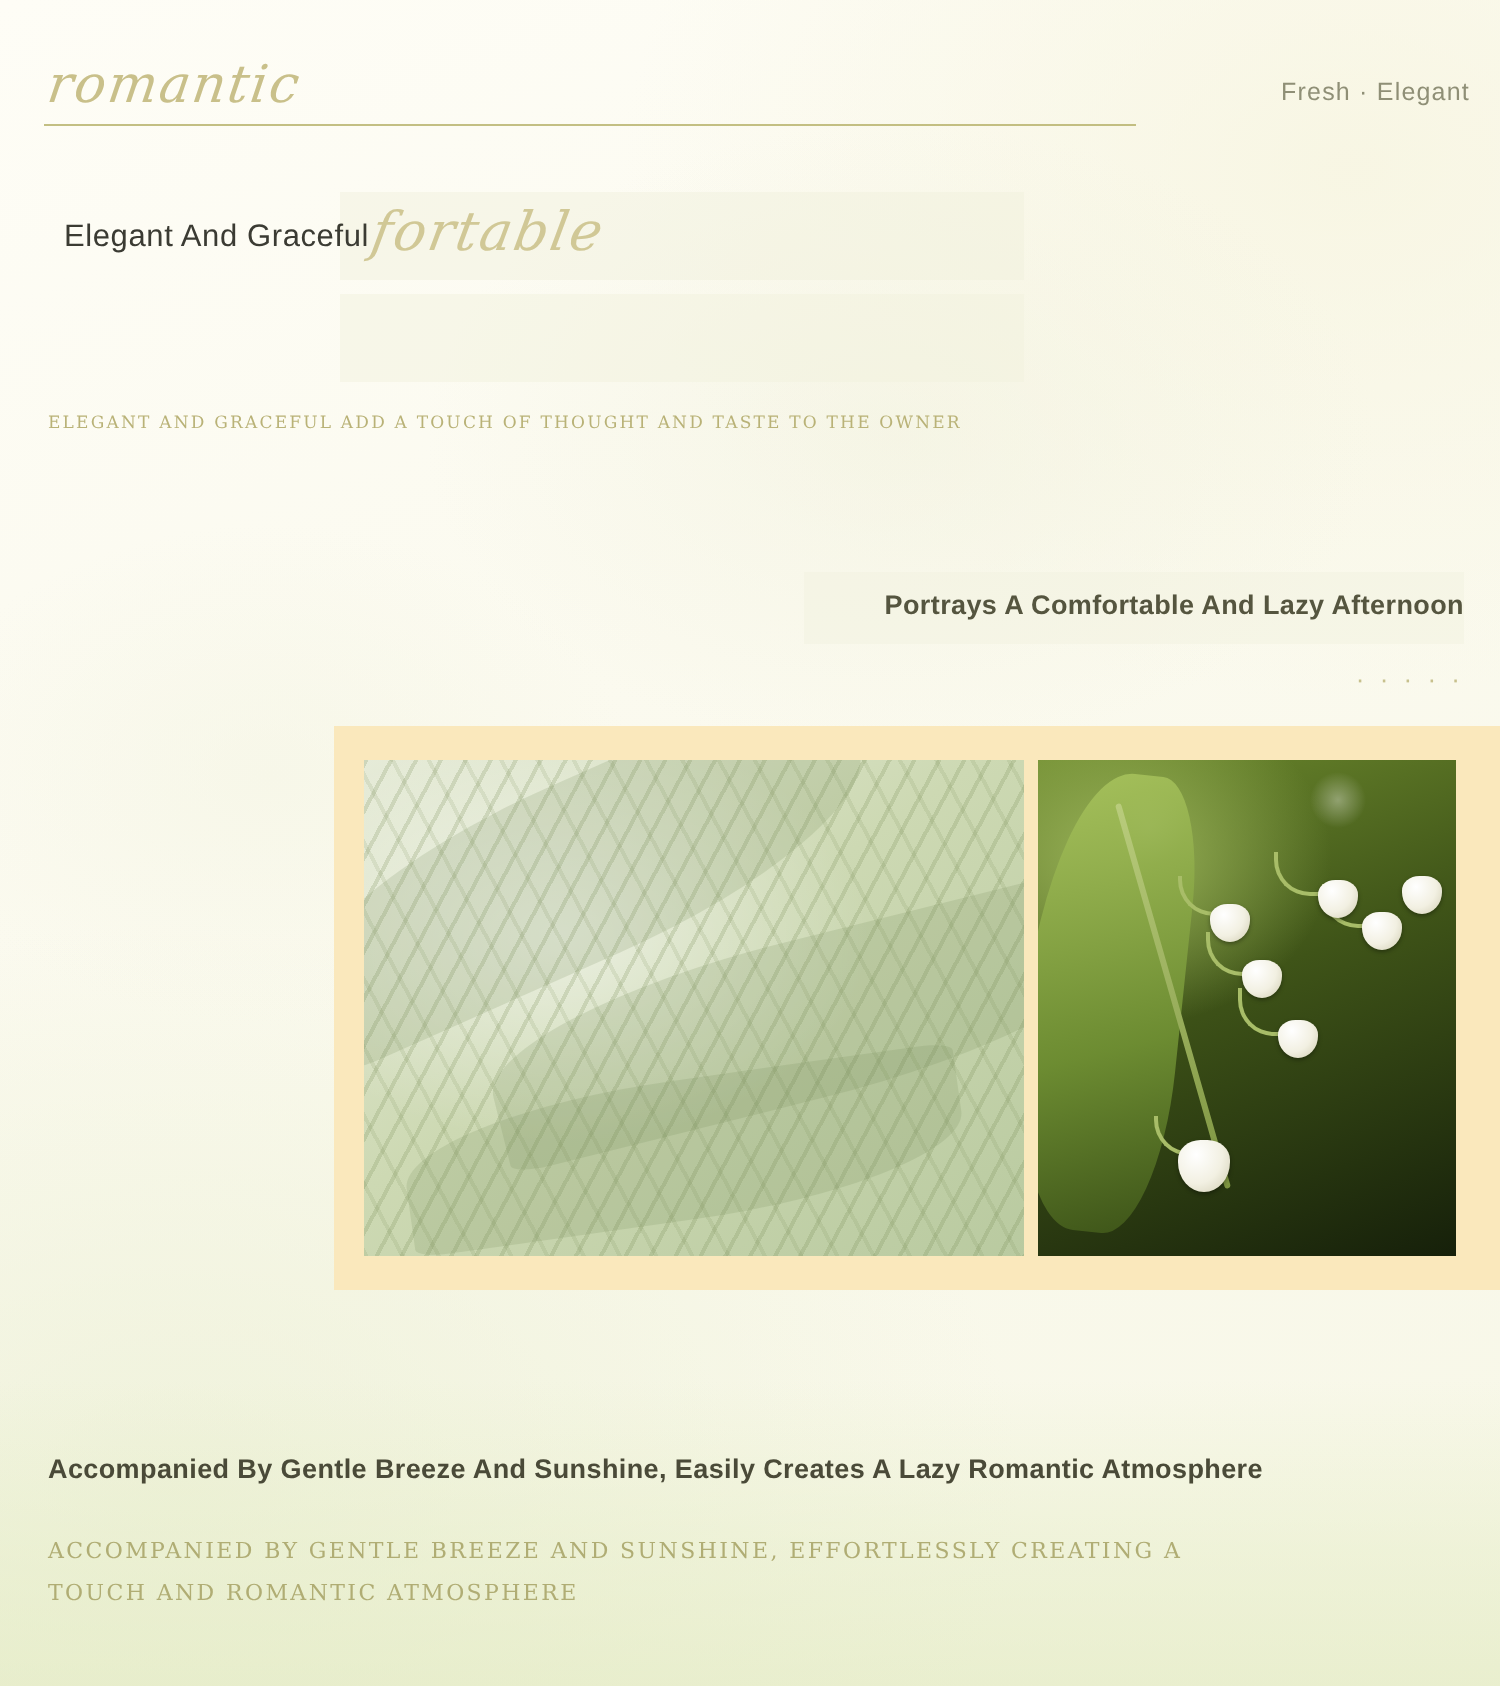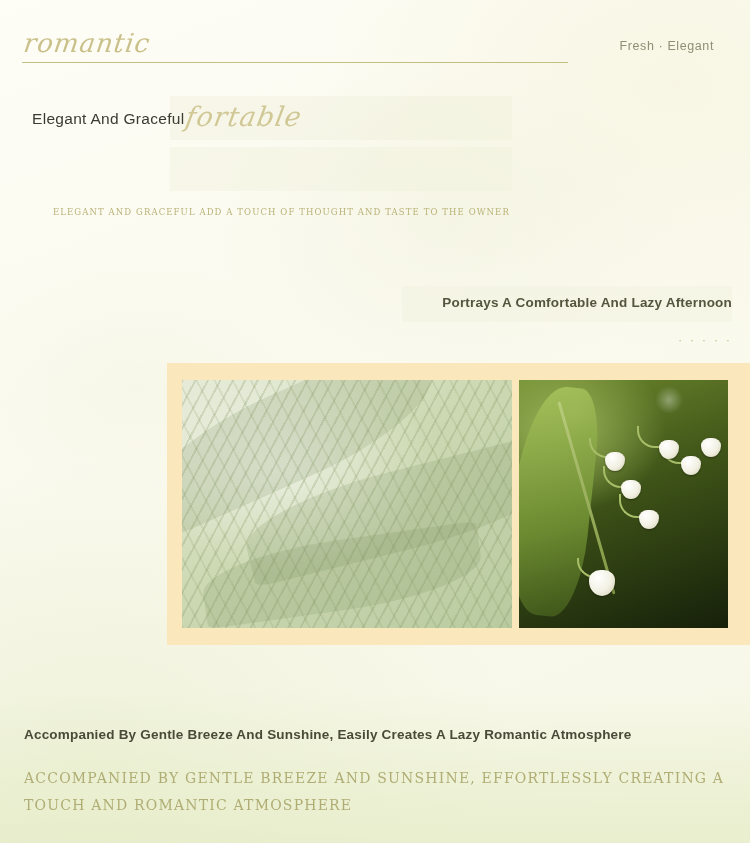--- a/index.html
+++ b/index.html
@@ -56,21 +56,21 @@
     position: absolute;
     left: 22px;
     top: 62px;
     width: 546px;
     height: 1px;
     background: #b9b46f;
     opacity: 0.85;
   }
   .header-tag {
     position: absolute;
-    right: 36px;
+    right: 15px;
     top: 39px;
     font-size: 12.5px;
     color: #8f8f76;
     letter-spacing: 0.6px;
   }
 
   
   .headline-1 {
     position: absolute;
     left: 32px;
@@ -116,21 +116,20 @@
     letter-spacing: 0.3px;
   }
   .smallcaps-1 {
     position: absolute;
     left: 24px;
     top: 207px;
     font-family: "DejaVu Serif", serif;
     font-size: 8.5px;
     letter-spacing: 1.1px;
     color: #b9b277;
-    margin-left: 29px;
   }
 
   
   .band-3 {
     position: absolute;
     left: 402px;
     top: 286px;
     width: 330px;
     height: 36px;
     background: rgba(242,242,224,0.5);
@@ -239,21 +238,21 @@
     font-size: 13.5px;
     color: #4a4a38;
     letter-spacing: 0.2px;
     font-weight: bold;
   }
   .footer-sc {
     position: absolute;
     left: 24px;
     top: 765px;
     font-family: "DejaVu Serif", serif;
-    font-size: 14px;
+    font-size: 11px;
     letter-spacing: 1.2px;
     line-height: 1.95;
     color: #b0ad74;
   }
 </style>
 </head>
 <body>
 
 <div class="page">
 

